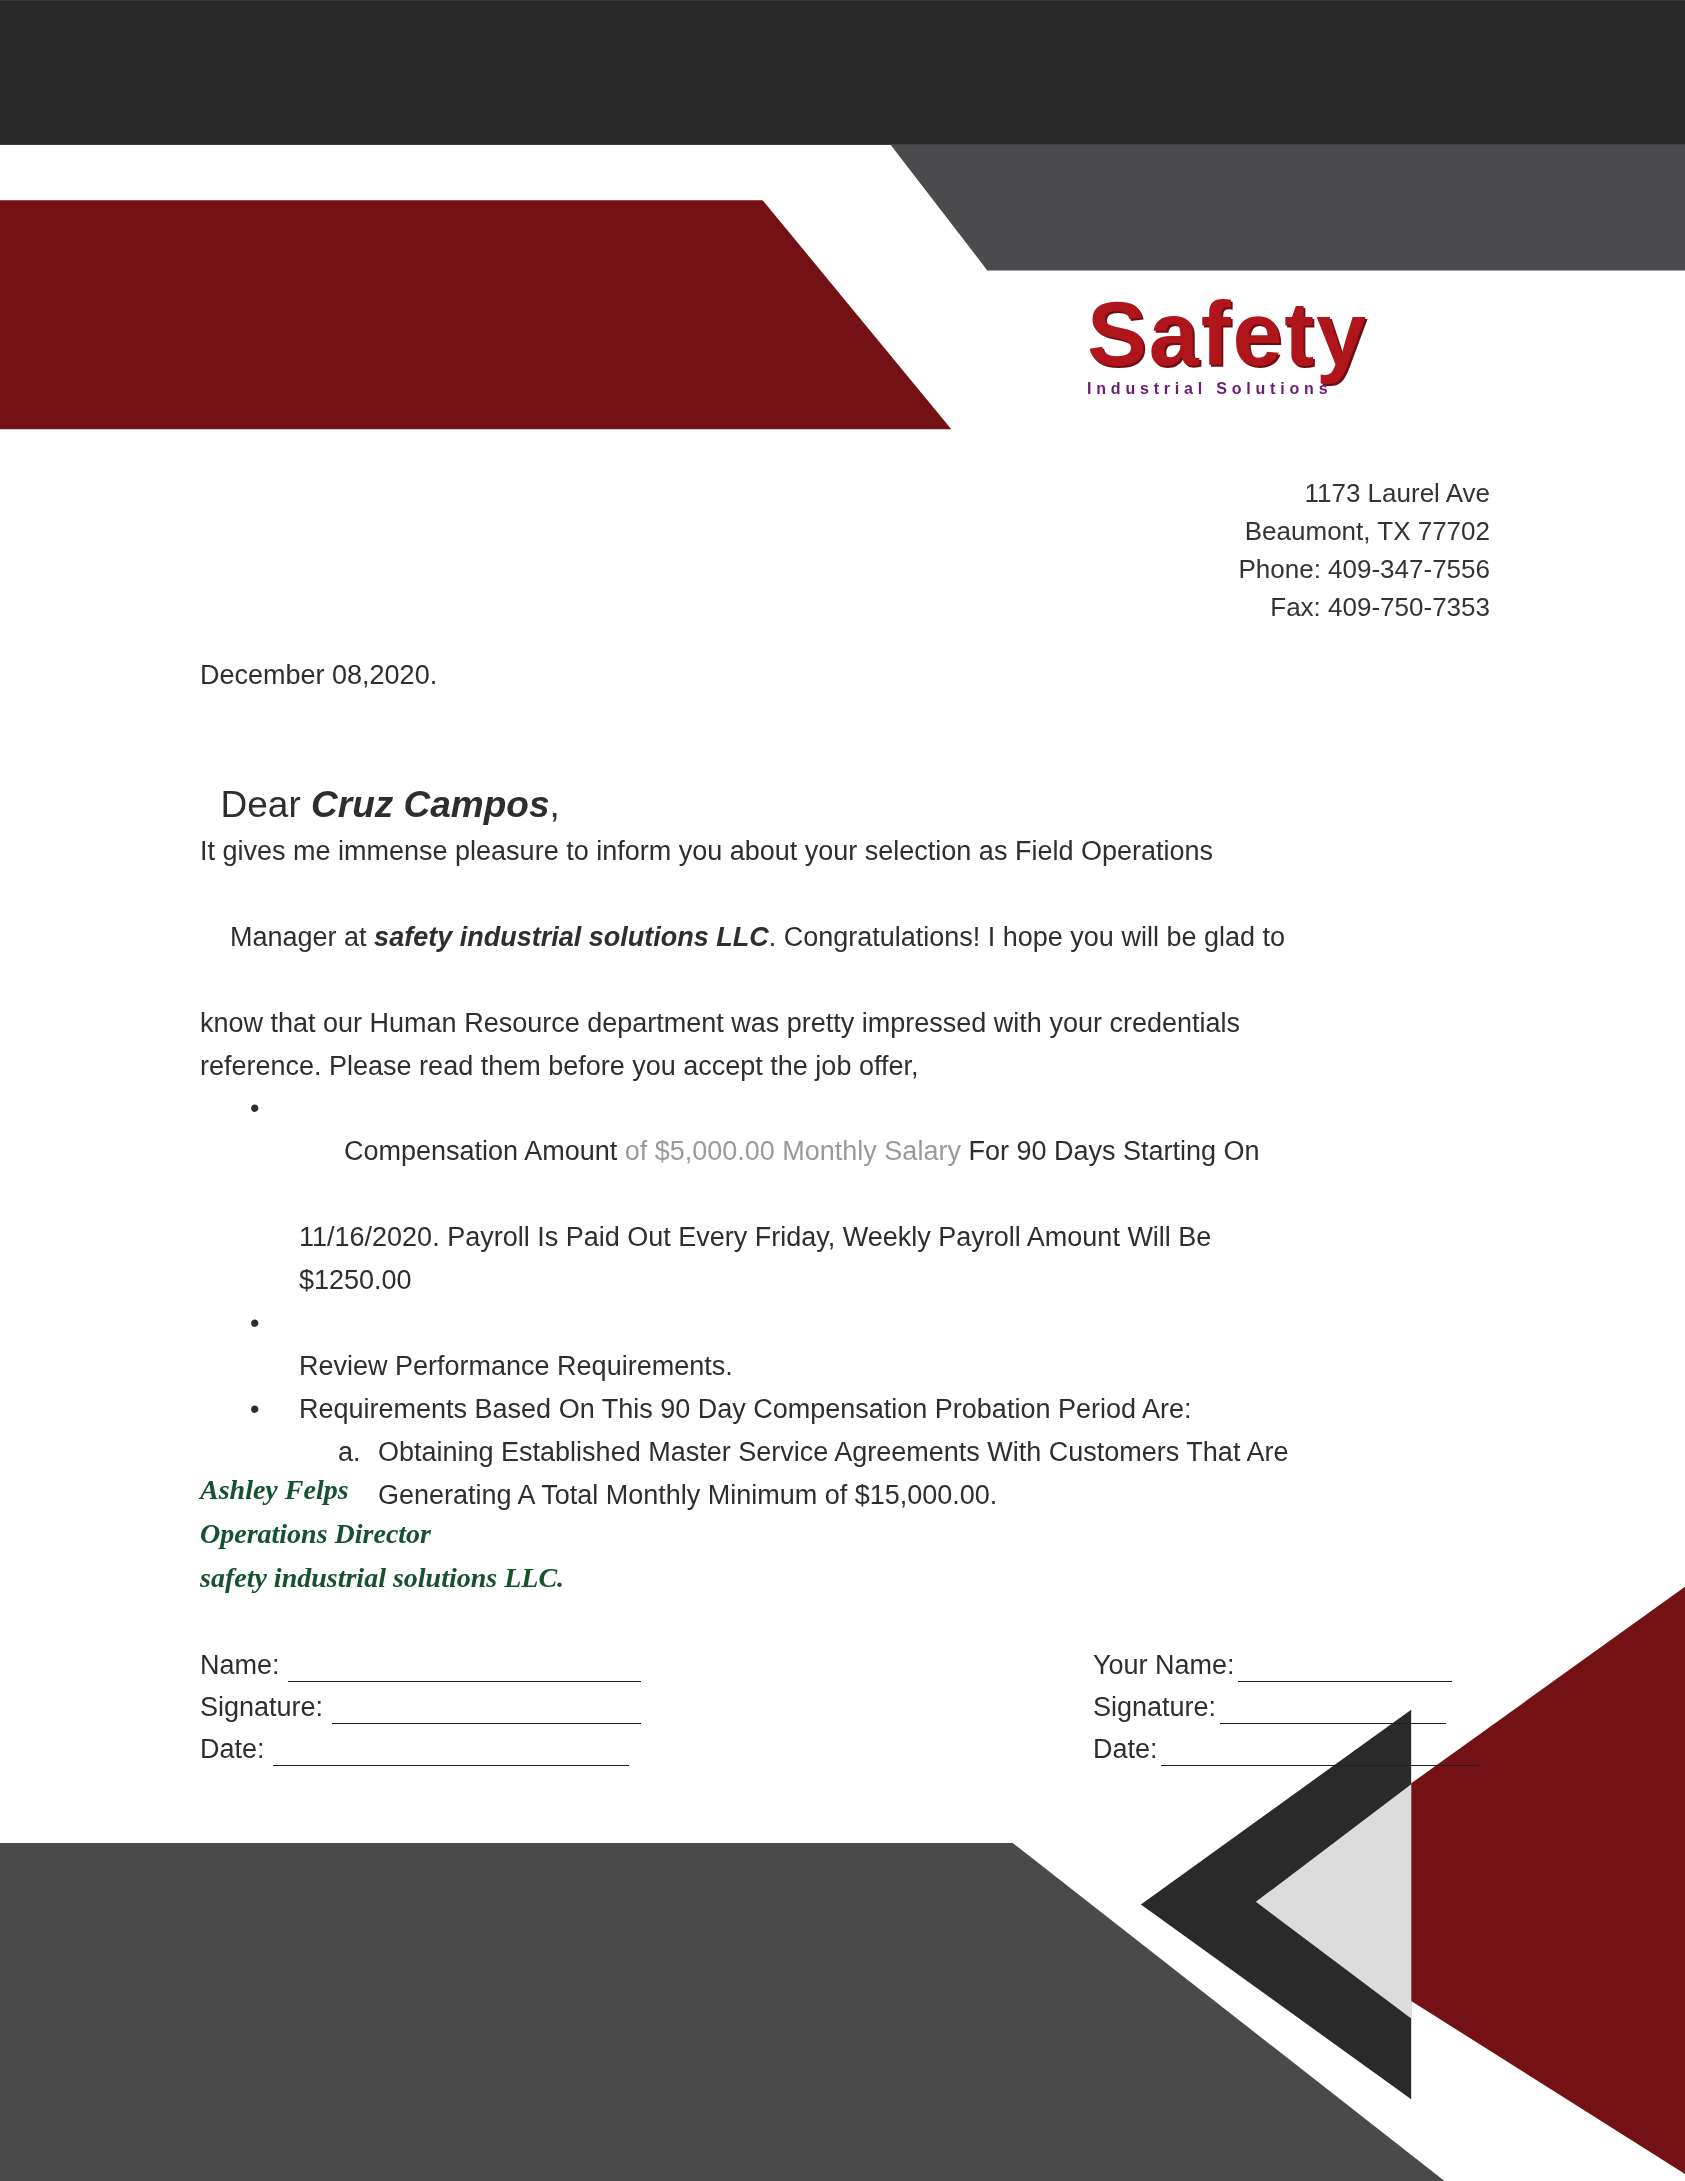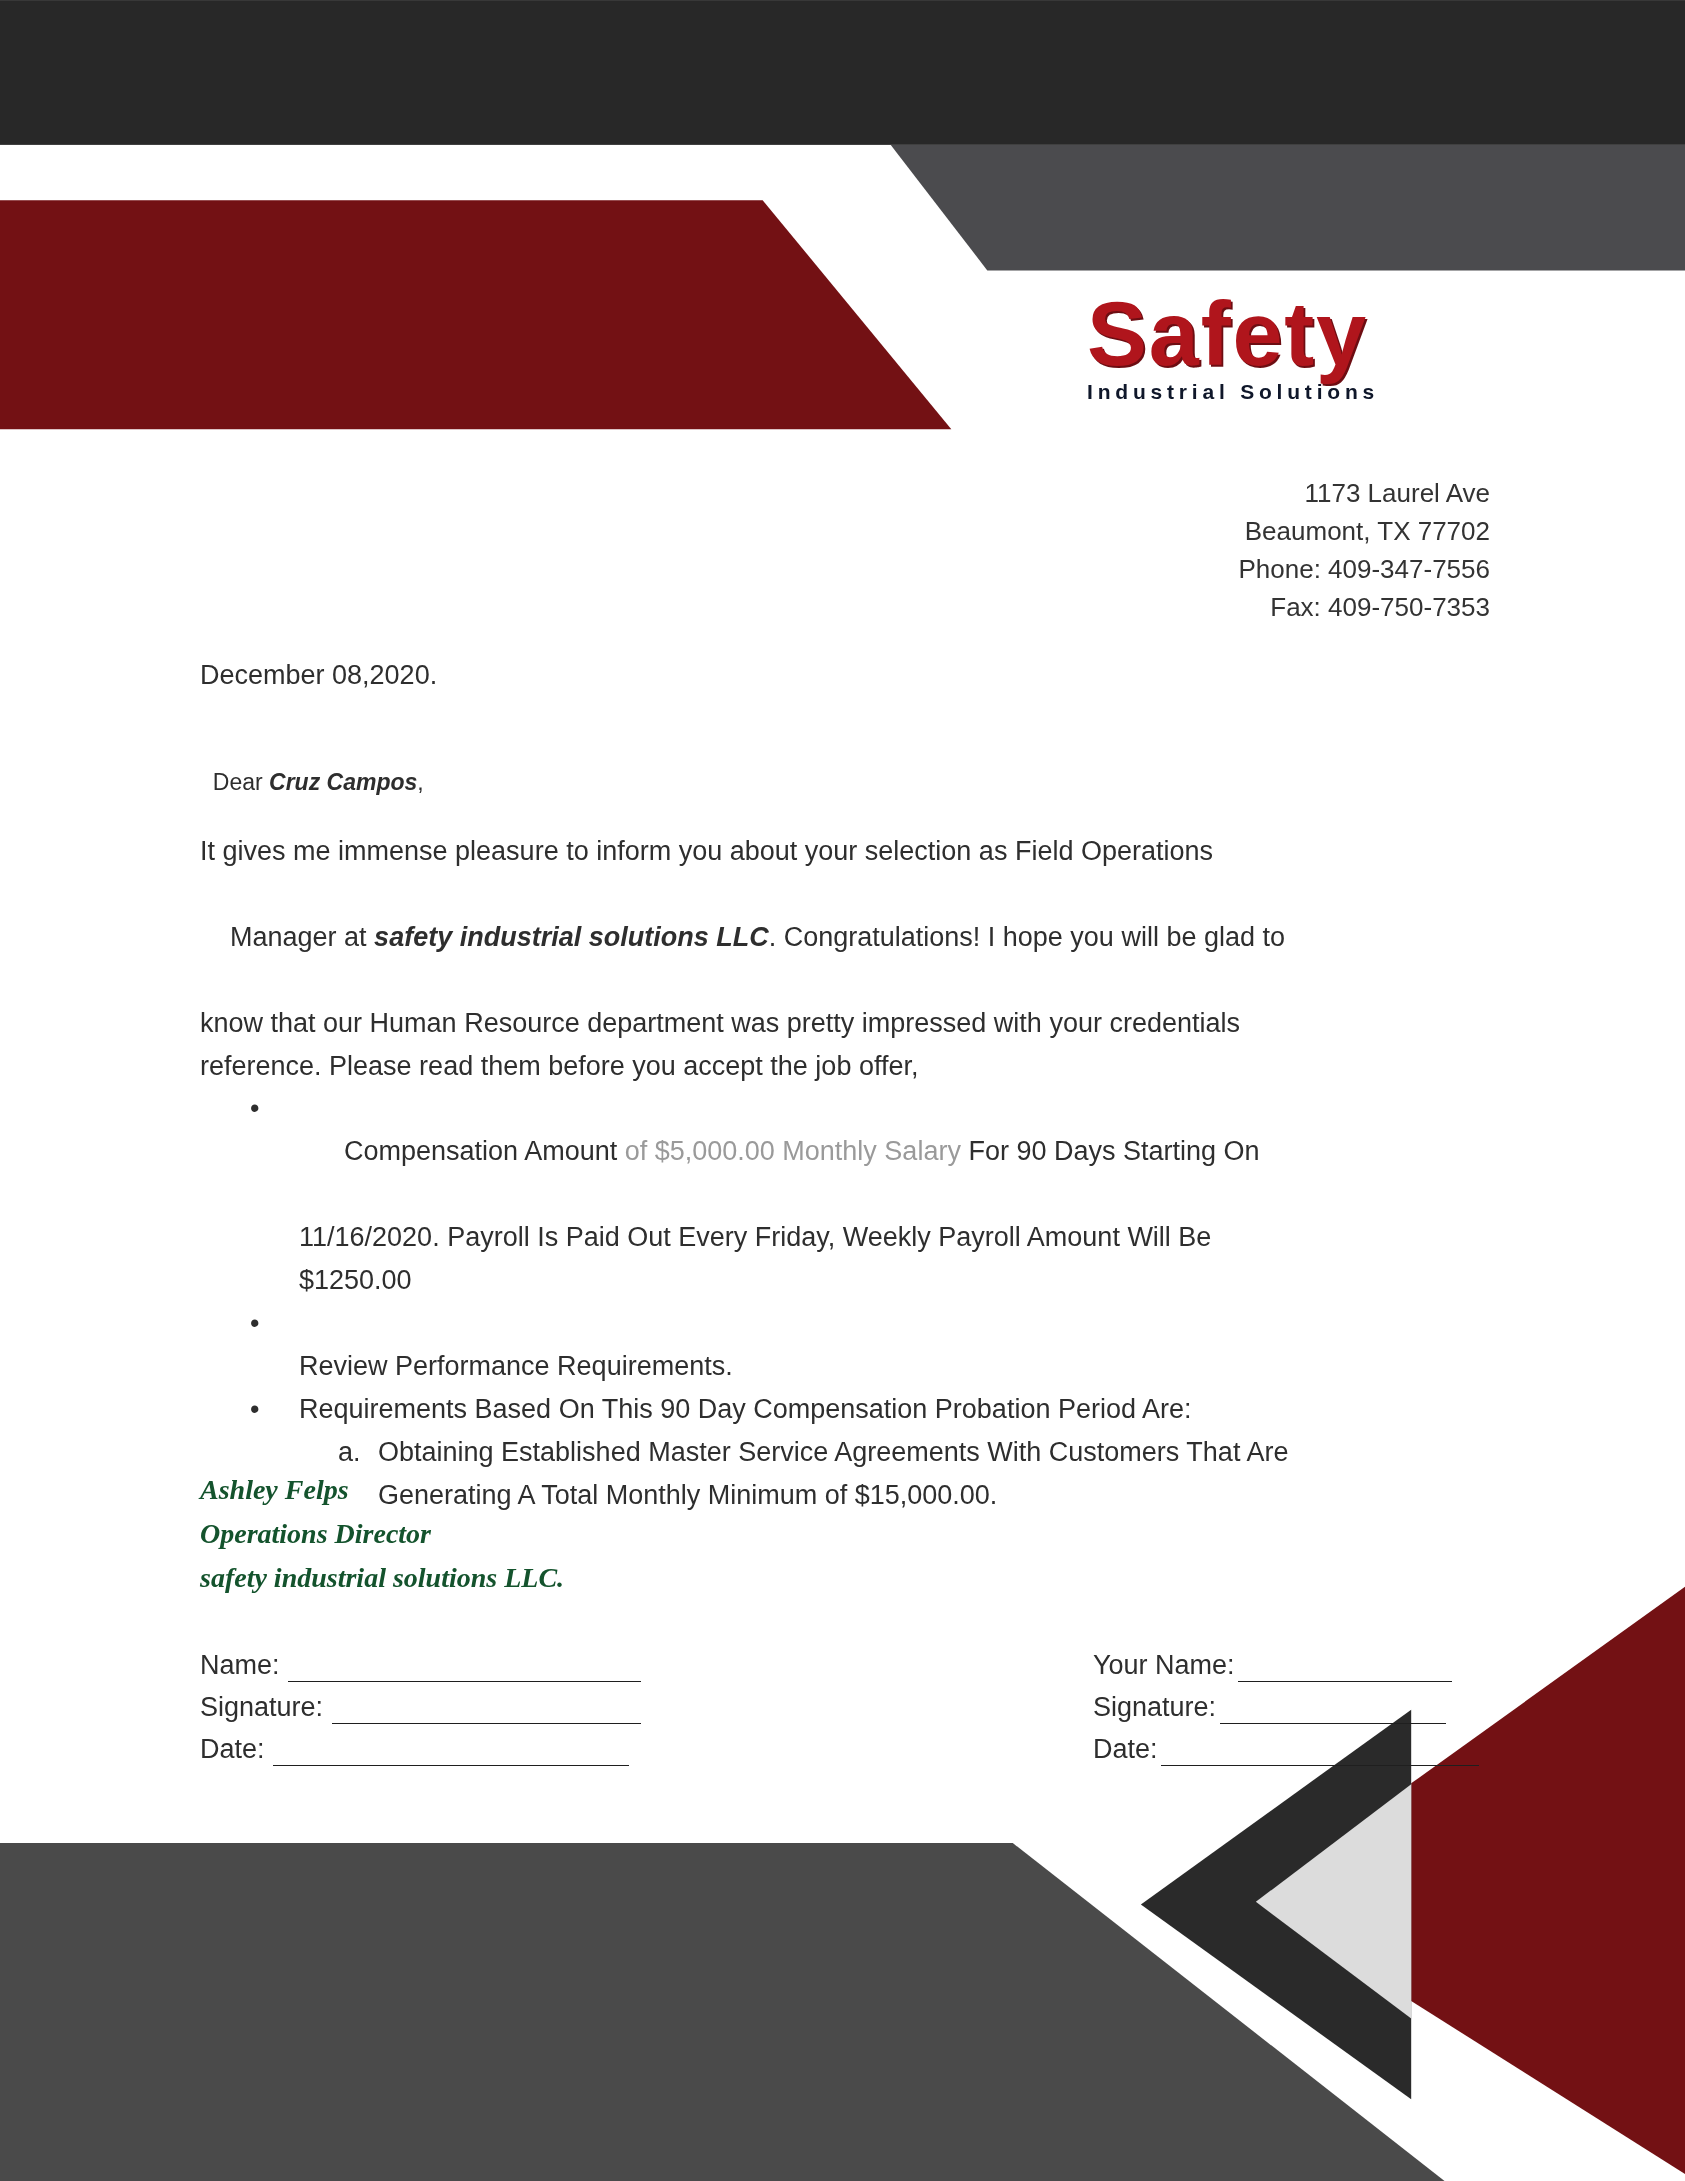--- a/index.html
+++ b/index.html
@@ -5,27 +5,27 @@
   html,body{margin:0;padding:0;}
   body{width:1685px;height:2181px;position:relative;background:#ffffff;
        font-family:"Liberation Sans","DejaVu Sans",sans-serif;color:#2e2e2e;}
   #deco{position:absolute;inset:0;z-index:0;}
   .layer{position:absolute;z-index:1;}
   .t{white-space:pre-wrap;}
   
   .logo{position:absolute;left:1087px;top:290px;z-index:1;}
   .logo-brand{font-size:90px;font-weight:700;letter-spacing:1.8px;color:#b0151c;
               line-height:88px;text-shadow:1.8px 1.8px 0 #6d0d12;}
-  .logo-tagline{font-size:21px;letter-spacing:4.8px;color:#0f172a;margin-top:1.8px;font-weight:700;}
+  .logo-tagline{font-size:16px;letter-spacing:4.8px;color:#701a75;margin-top:1.8px;font-weight:700;}
   
   .address{position:absolute;right:195px;top:474px;text-align:right;font-size:26px;
            line-height:38px;color:#333333;z-index:1;}
   
   .date{position:absolute;left:200px;top:660px;font-size:27px;}
-  .dear{position:absolute;left:200px;top:742px;font-size:23px;}
+  .dear{position:absolute;left:200px;top:742px;font-size:37px;}
   .para{position:absolute;left:200px;top:830px;width:1317px;font-size:27px;line-height:43px;}
   .bi{font-weight:700;font-style:italic;}
   .muted{color:#9a9a9a;}
   .list{position:absolute;left:250px;top:1087px;width:1273px;font-size:27px;line-height:43px;}
   .lirow{display:flex;}
   .mark{width:49px;flex:0 0 49px;}
   .subrow{display:flex;padding-left:88px;}
   .submark{width:40px;flex:0 0 40px;}
   .signoff{position:absolute;left:200px;top:1468px;font-size:28px;line-height:44px;
            font-weight:700;font-style:italic;color:#14532d;font-family:Liberation Serif, serif;}

